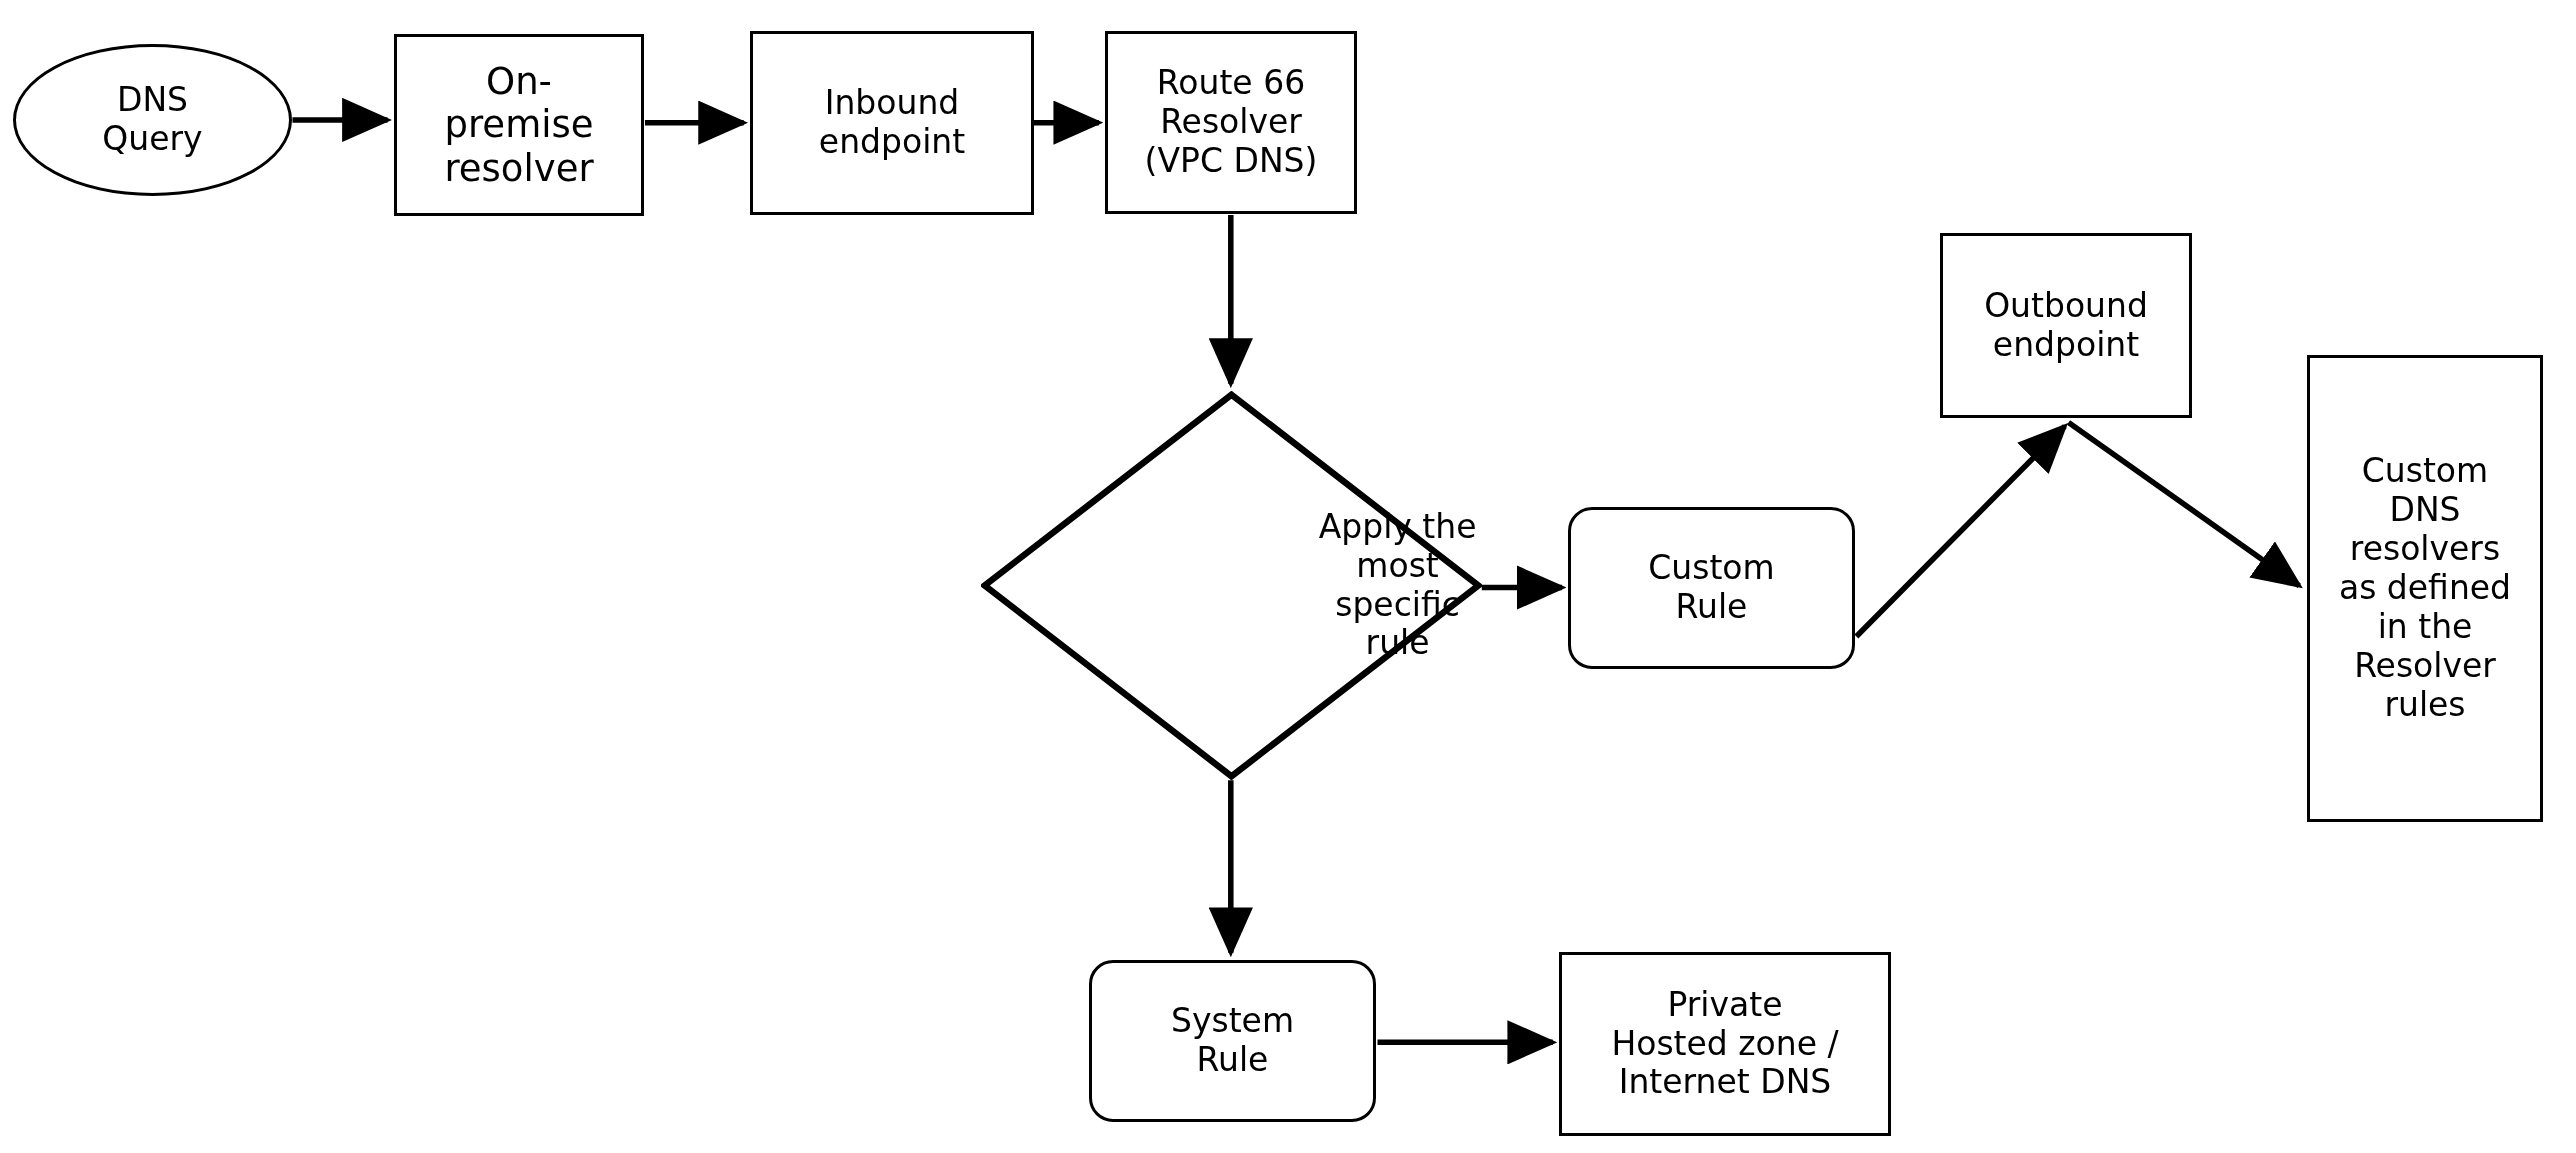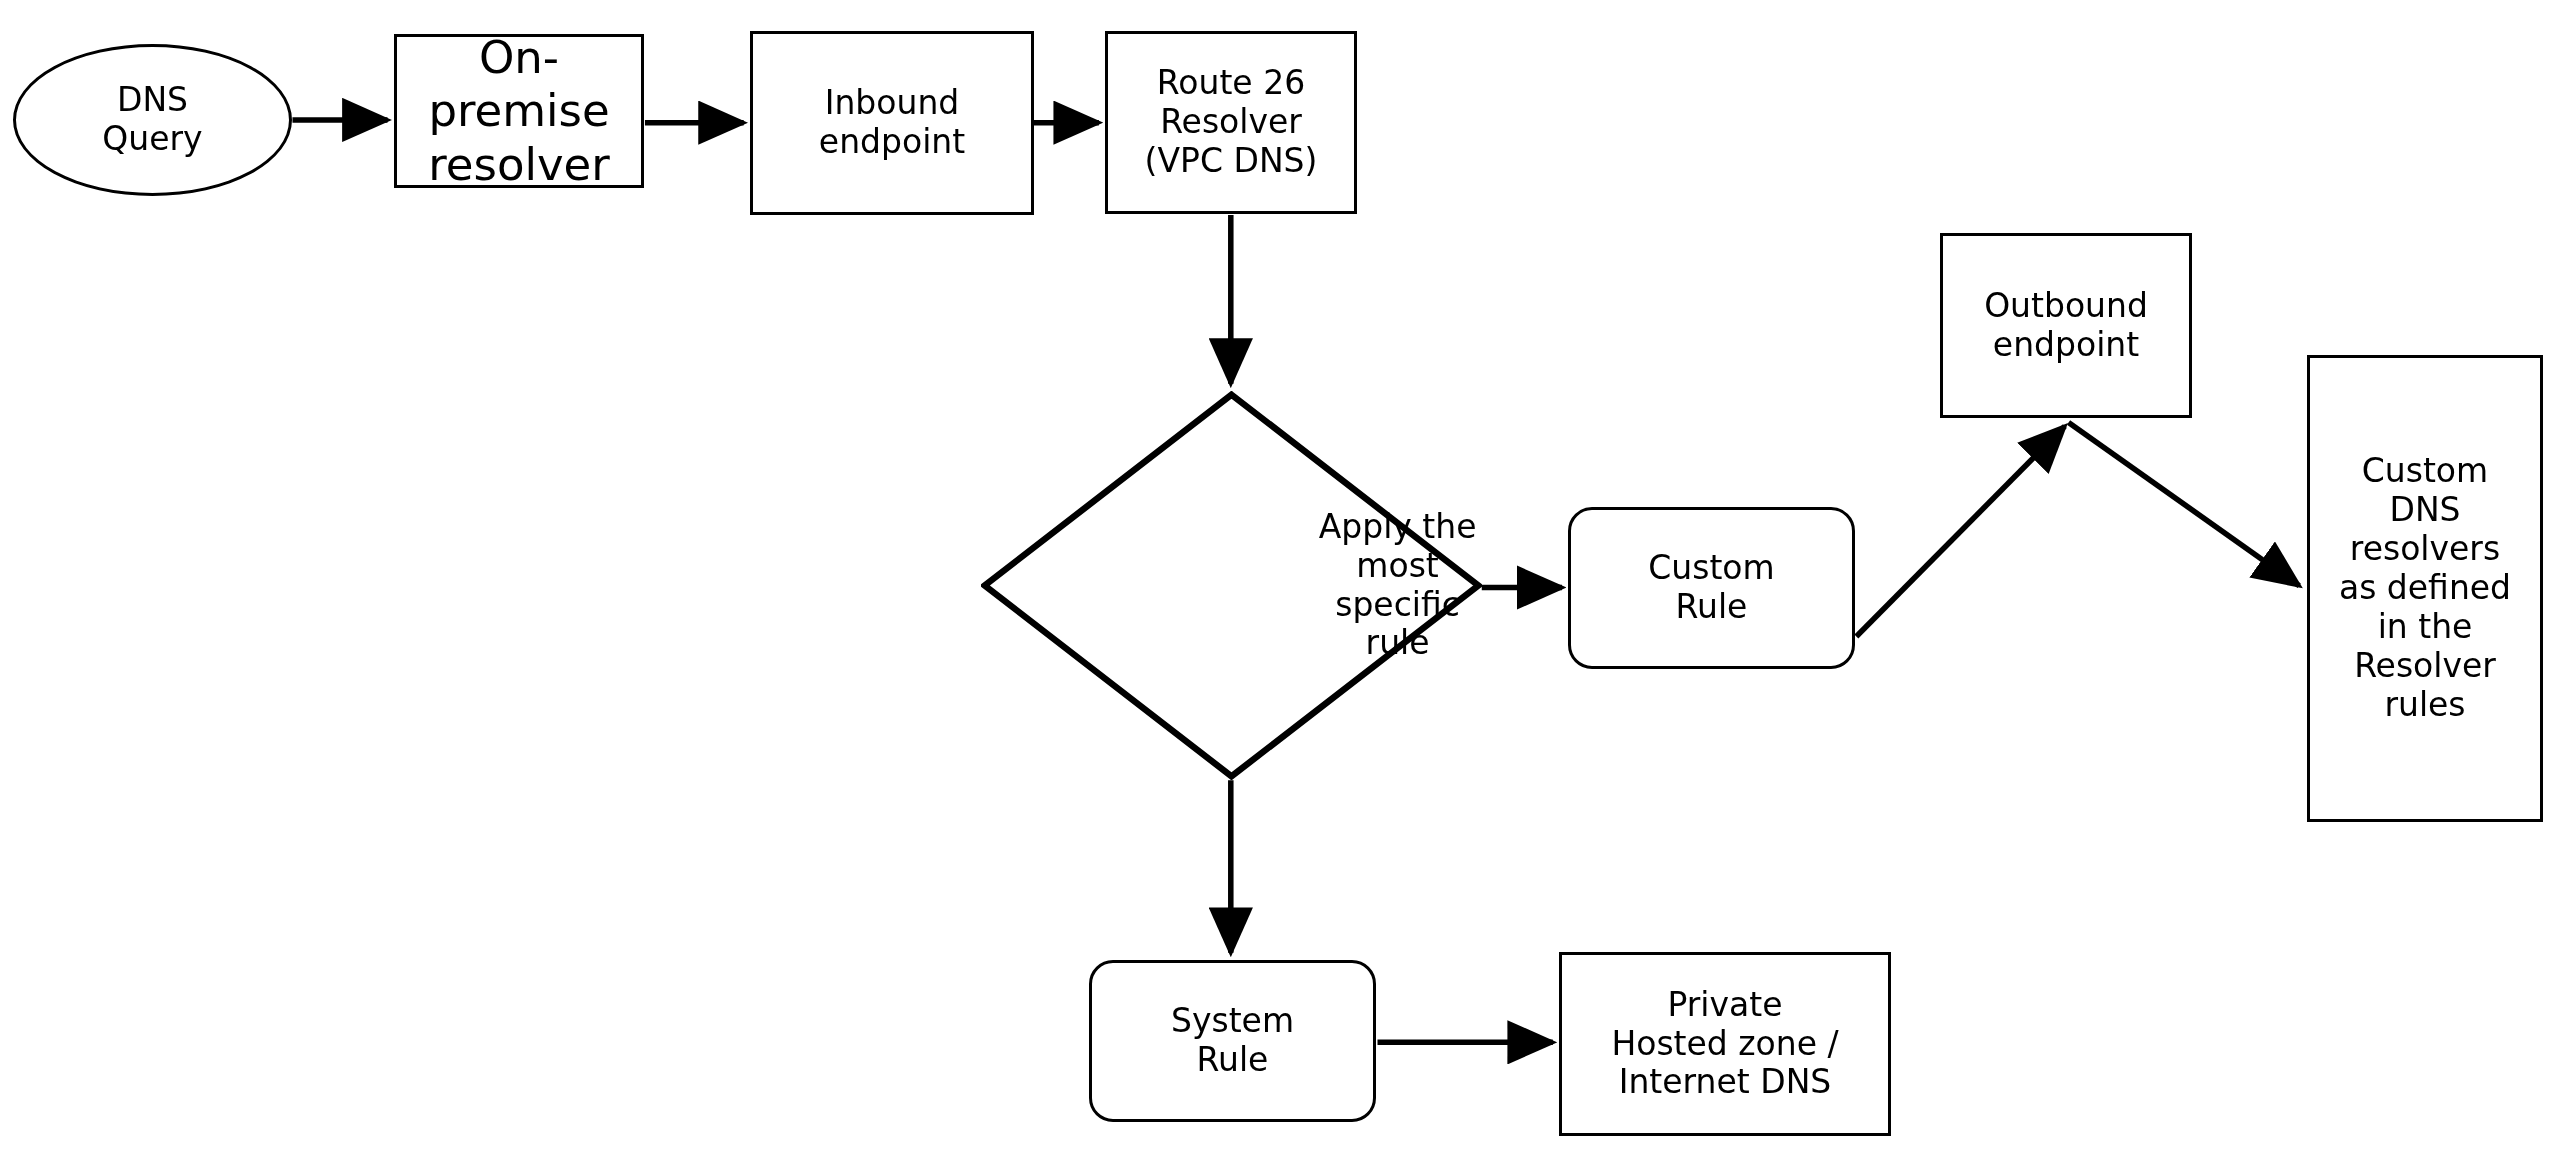--- a/index.html
+++ b/index.html
@@ -67,21 +67,21 @@
     width: 100%;
     height: 100%;
   }
   .diamond-label {
     position: relative;
     z-index: 2;
   }
 
   
   #node-dns-query      { left: 13px;   top: 44px;   width: 279px; height: 152px; font-size: 33px; }
-  #node-onprem         { left: 394px;  top: 34px;   width: 250px; height: 154px; font-size: 45px; }
+  #node-onprem         { left: 394px;  top: 34px;   width: 250px; height: 182px; font-size: 37px; }
   #node-inbound        { left: 750px;  top: 31px;   width: 284px; height: 184px; font-size: 33px; }
   #node-route53        { left: 1105px; top: 31px;   width: 252px; height: 183px; font-size: 33px; }
   #node-decision       { left: 981px; top: 391px;  width: 501px; height: 389px; font-size: 33px; }
   #node-custom-rule    { left: 1568px; top: 507px;  width: 287px; height: 162px; font-size: 33px; }
   #node-outbound       { left: 1940px; top: 233px;  width: 252px; height: 185px; font-size: 33px; }
   #node-custom-dns     { left: 2307px; top: 355px;  width: 236px; height: 467px; font-size: 33px; }
   #node-system-rule    { left: 1089px; top: 960px; width: 287px; height: 162px; font-size: 33px; }
   #node-private-zone   { left: 1559px; top: 952px; width: 332px; height: 184px; font-size: 33px; }
 </style>
 </head>
@@ -143,21 +143,21 @@
 premise
 resolver</span>
   </div>
 
   <div class="node shape-rect" id="node-inbound">
     <span class="label">Inbound
 endpoint</span>
   </div>
 
   <div class="node shape-rect" id="node-route53">
-    <span class="label">Route 26
+    <span class="label">Route 66
 Resolver
 (VPC DNS)</span>
   </div>
 
   <div class="node shape-diamond" id="node-decision">
     <svg class="diamond-svg" viewBox="0 0 543 422" preserveAspectRatio="none" xmlns="http://www.w3.org/2000/svg">
       <polygon points="271.5,4 539,211 271.5,418 4,211" fill="#ffffff" stroke="#000000" stroke-width="7"></polygon>
     </svg>
     <span class="label diamond-label">Apply the
 most

